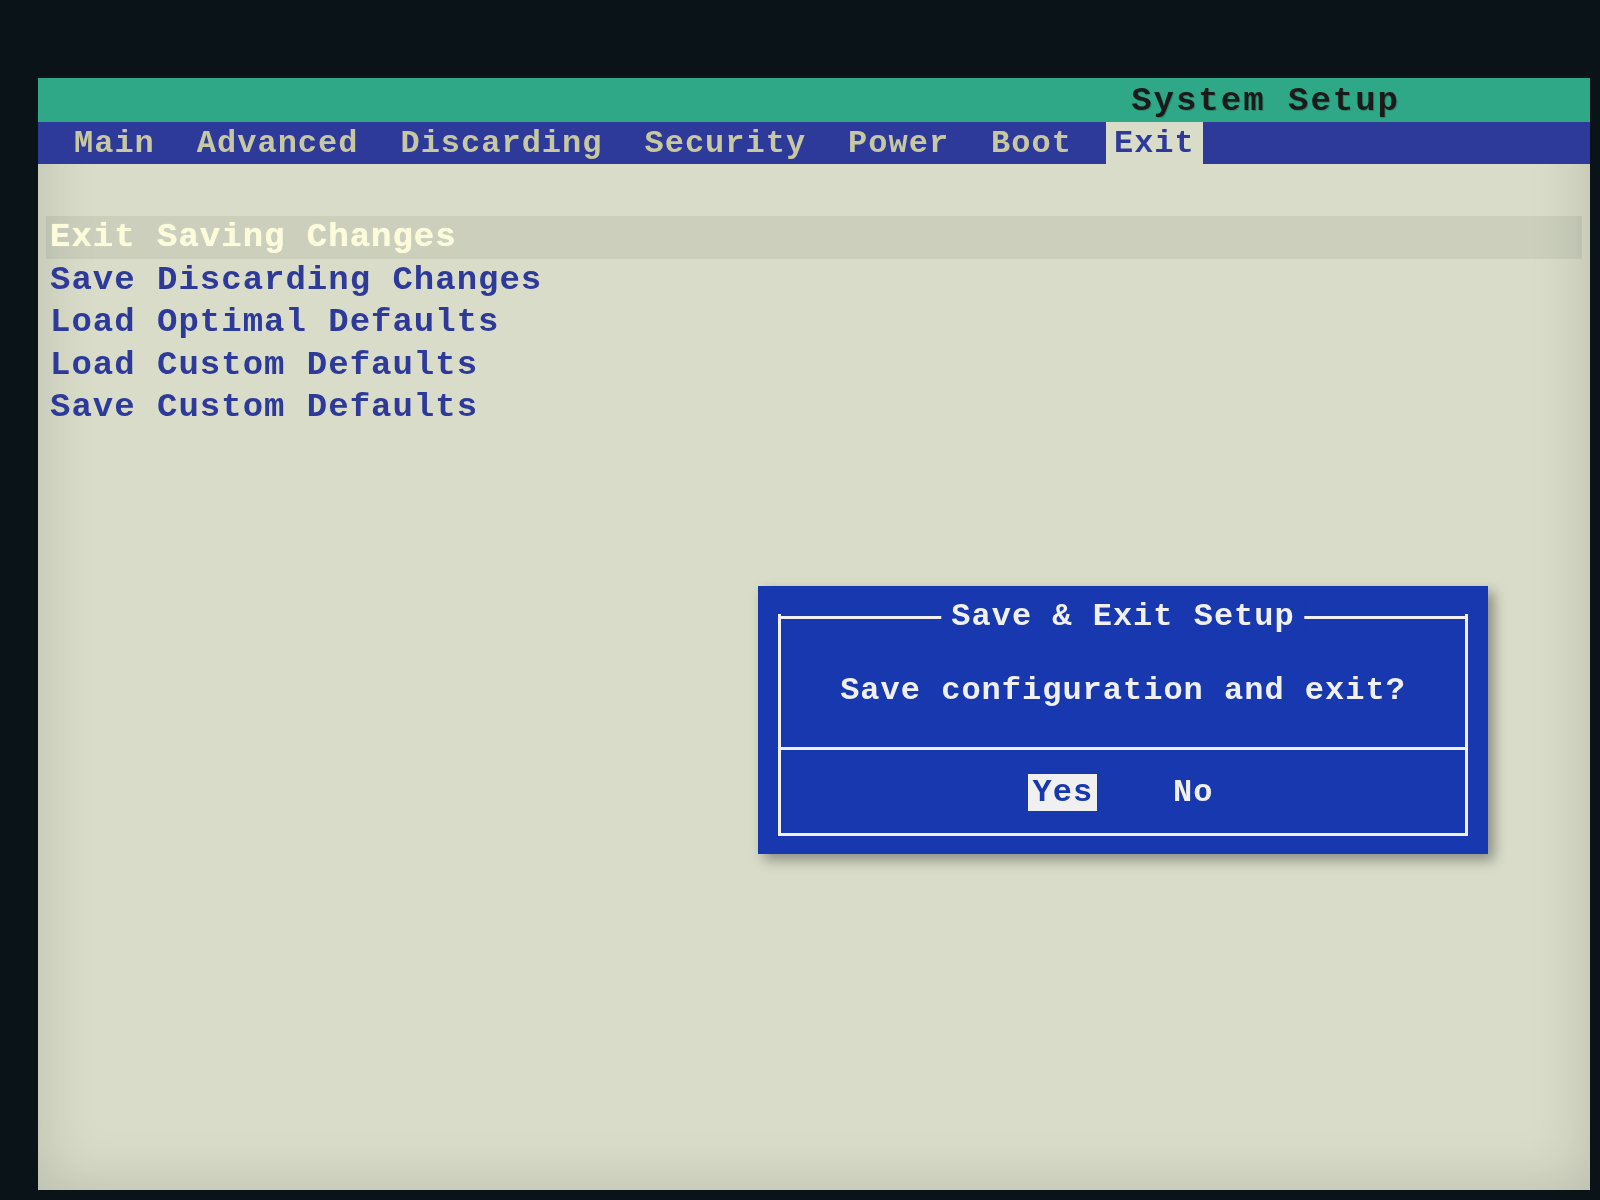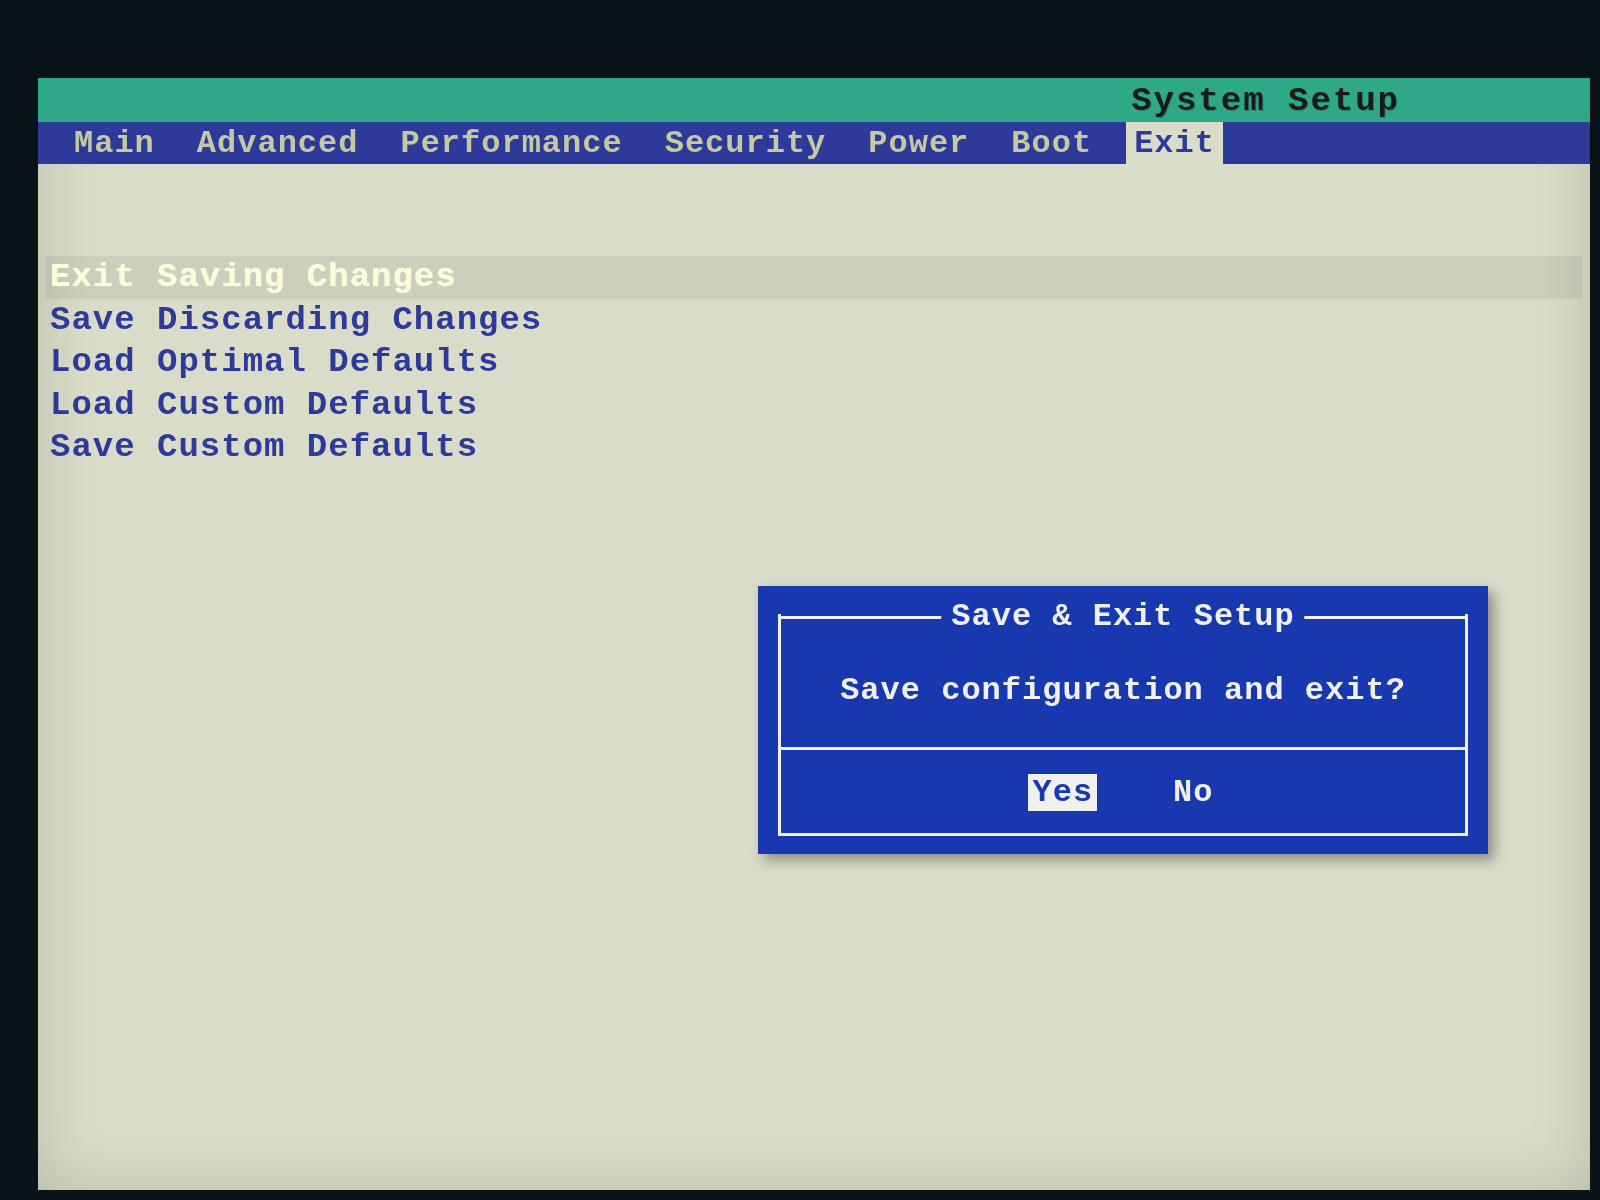--- a/index.html
+++ b/index.html
@@ -47,22 +47,21 @@
       color: #c8c8a0;
       font-size: 32px;
       letter-spacing: 1px;
       padding: 8px 8px;
     }
     .menu-item.active {
       background: #d8dcc8;
       color: #2d3a99;
     }
     .content {
-      padding: 76px 8px;
-      margin-top: 16px;
+      padding: 52px 8px;
     }
     .option {
       color: #2d3a99;
       font-size: 34px;
       letter-spacing: 1px;
       line-height: 1.25;
       padding: 0px 4px;
     }
     .option.selected {
       color: #fcfcd8;
@@ -152,21 +151,21 @@
 <body>
 
 <div class="screen">
   <div class="title-bar">
     <span class="title-text">System Setup</span>
   </div>
 
   <div class="menu-bar">
     <span class="menu-item">Main</span>
     <span class="menu-item">Advanced</span>
-    <span class="menu-item">Performance</span>
+    <span class="menu-item">Discarding</span>
     <span class="menu-item">Security</span>
     <span class="menu-item">Power</span>
     <span class="menu-item">Boot</span>
     <span class="menu-item active">Exit</span>
   </div>
 
   <div class="content">
     <div class="option selected">Exit Saving Changes</div>
     <div class="option">Save Discarding Changes</div>
     <div class="option">Load Optimal Defaults</div>

